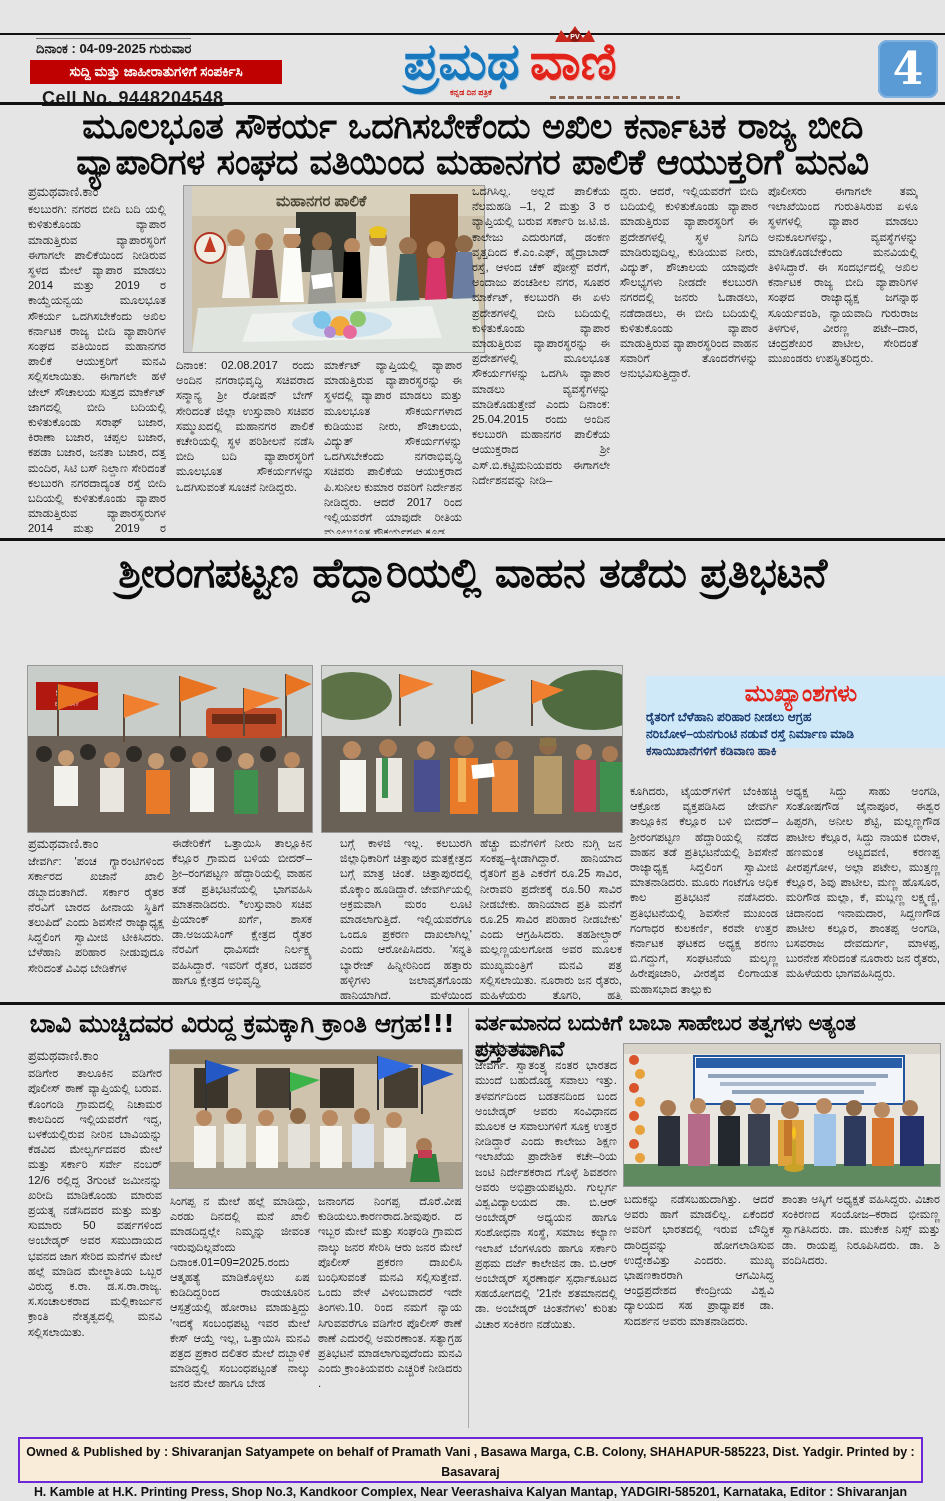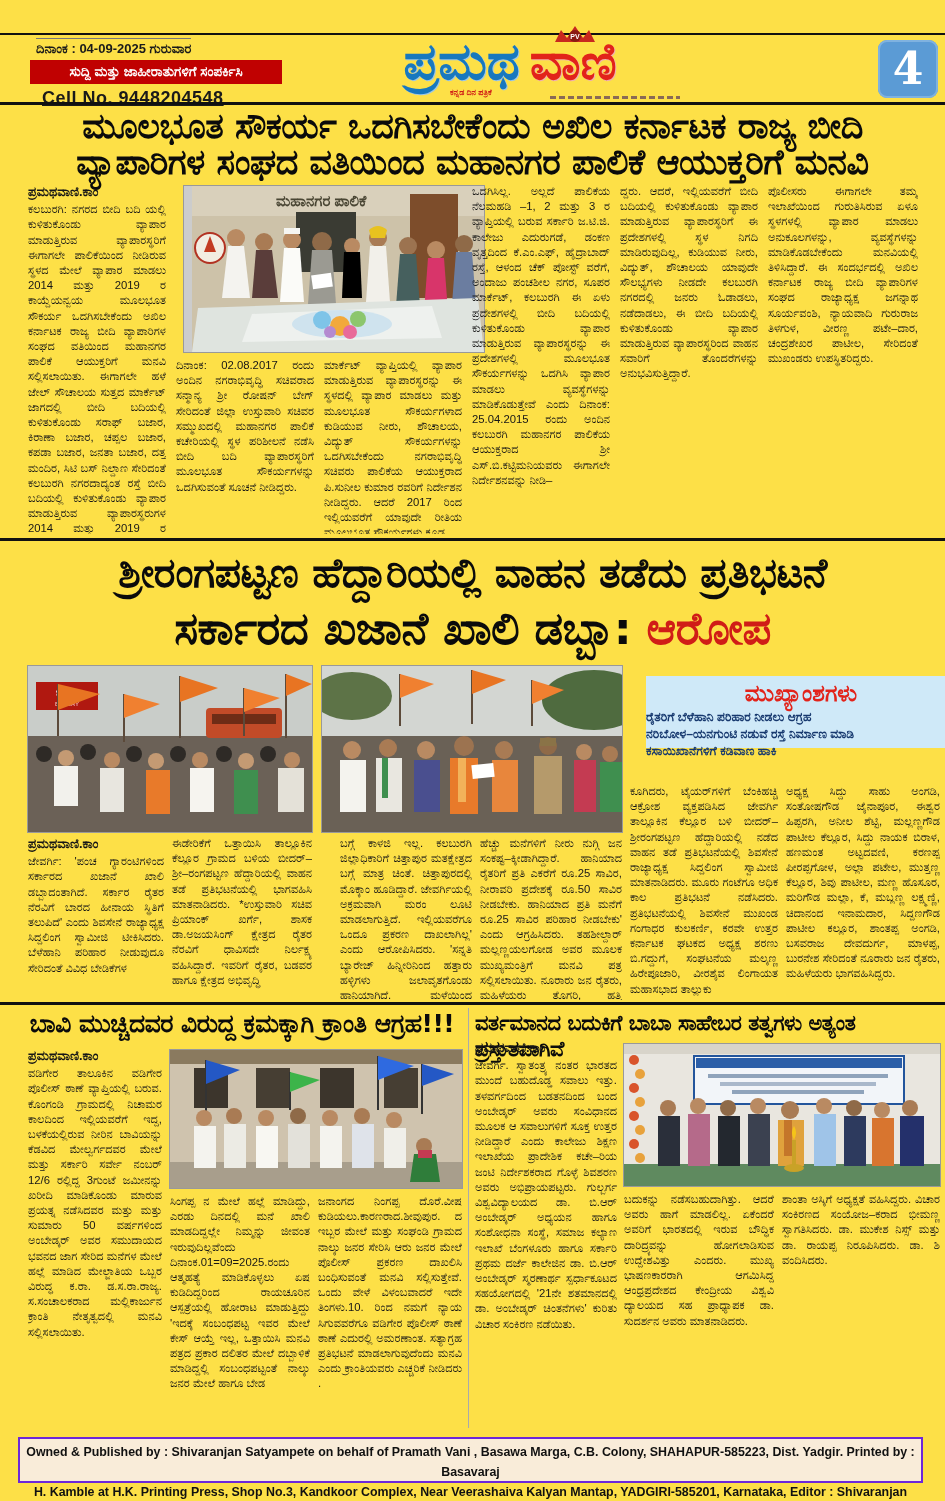--- a/index.html
+++ b/index.html
@@ -1,16 +1,16 @@
 <!DOCTYPE html>
 <html><head>
 <meta charset="utf-8">
 <style>
   html,body{margin:0;padding:0;background:#ffffff;}
-  .page{position:relative;width:945px;height:1501px;background:#fde047;overflow:hidden;
+  .page{position:relative;width:945px;height:1501px;background:#e5e5e5;overflow:hidden;
         font-family:"Liberation Sans",sans-serif;color:#1a1a1a;}
   .rule{position:absolute;background:#111;}
   
   .dateline{position:absolute;left:36px;top:38px;font-size:13px;font-weight:bold;
             border-top:1px solid #777;padding-top:2px;}
   .contact-box{position:absolute;left:30px;top:60px;width:252px;height:24px;background:#c00101;
                color:#fff;font-size:13.5px;font-weight:bold;text-align:center;line-height:24px;}
   .cellno{position:absolute;left:42px;top:88px;font-size:18px;font-weight:800;letter-spacing:.5px;text-decoration:underline;}
   .masthead{position:absolute;left:300px;top:32px;width:420px;height:68px;text-align:center;white-space:nowrap;}
   .mh-w1{font-family:"DejaVu Sans",sans-serif;font-size:51px;font-weight:900;color:#1878be;
@@ -25,21 +25,21 @@
            border-radius:9px;color:#fff;font-family:"DejaVu Serif",serif;font-size:44px;font-weight:bold;
            text-align:center;line-height:58px;box-shadow:inset 0 0 0 2px #7fb2e0;}
   
   .h1line{position:absolute;left:14px;width:917px;text-align:center;font-size:35px;line-height:36px;
           font-weight:900;color:#0b0b0b;font-family:"DejaVu Sans",sans-serif;letter-spacing:-.5px;}
   .h2line{position:absolute;left:14px;width:917px;text-align:center;font-weight:900;color:#0b0b0b;
           font-family:"DejaVu Sans",sans-serif;letter-spacing:-.5px;}
   .red{color:#d01d17;}
   
   .col{position:absolute;font-size:11.3px;line-height:15.2px;text-align:justify;color:#161616;overflow:hidden;}
-  .byline{font-size:12.8px;font-weight:bold;margin-bottom:3px;text-align:left;}
+  .byline{font-size:12.8px;font-weight:normal;margin-bottom:3px;text-align:left;}
   .photo{position:absolute;overflow:hidden;background:#ccc;box-shadow:0 0 0 1px #999;}
   
   .hlbox{position:absolute;left:630px;top:676px;width:310px;height:72px;background:#cfe9f8;margin-left:16px;}
   .hltitle{font-size:23px;font-weight:900;color:#e2231a;text-align:center;margin:4px 0 2px 0;
            font-family:"DejaVu Sans",sans-serif;}
   .hlitem{font-size:12.3px;font-weight:bold;color:#16386e;line-height:17px;}
   .vsep{position:absolute;background:#aaa;width:1px;}
   
   .footer{position:absolute;left:18px;top:1437px;width:905px;height:46px;background:#f9ecd9;
           border:2px solid #6d28d9;text-align:center;font-size:12.4px;font-weight:bold;color:#111;
@@ -135,23 +135,20 @@
   <div class="col" style="left:620px;top:184px;width:138px;height:350px;">
     <span>ದ್ದರು. ಆದರೆ, ಇಲ್ಲಿಯವರೆಗೆ ಬೀದಿ ಬದಿಯಲ್ಲಿ ಕುಳಿತುಕೊಂಡು ವ್ಯಾಪಾರ ಮಾಡುತ್ತಿರುವ ವ್ಯಾಪಾರಸ್ಥರಿಗೆ ಈ ಪ್ರದೇಶಗಳಲ್ಲಿ ಸ್ಥಳ ನಿಗದಿ ಮಾಡಿರುವುದಿಲ್ಲ, ಕುಡಿಯುವ ನೀರು, ವಿದ್ಯುತ್, ಶೌಚಾಲಯ ಯಾವುದೇ ಸೌಲಭ್ಯಗಳು ನೀಡದೇ ಕಲಬುರಗಿ ನಗರದಲ್ಲಿ ಜನರು ಓಡಾಡಲು, ನಡೆದಾಡಲು, ಈ ಬೀದಿ ಬದಿಯಲ್ಲಿ ಕುಳಿತುಕೊಂಡು ವ್ಯಾಪಾರ ಮಾಡುತ್ತಿರುವ ವ್ಯಾಪಾರಸ್ಥರಿಂದ ವಾಹನ ಸವಾರಿಗೆ ತೊಂದರೆಗಳನ್ನು ಅನುಭವಿಸುತ್ತಿದ್ದಾರೆ.</span>
   </div>
   <div class="col" style="left:768px;top:184px;width:150px;height:350px;">
     <span>ಪೊಲೀಸರು ಈಗಾಗಲೇ ತಮ್ಮ ಇಲಾಖೆಯಿಂದ ಗುರುತಿಸಿರುವ ಏಳೂ ಸ್ಥಳಗಳಲ್ಲಿ ವ್ಯಾಪಾರ ಮಾಡಲು ಅನುಕೂಲಗಳನ್ನು, ವ್ಯವಸ್ಥೆಗಳನ್ನು ಮಾಡಿಕೊಡಬೇಕೆಂದು ಮನವಿಯಲ್ಲಿ ತಿಳಿಸಿದ್ದಾರೆ. ಈ ಸಂದರ್ಭದಲ್ಲಿ ಅಖಿಲ ಕರ್ನಾಟಕ ರಾಜ್ಯ ಬೀದಿ ವ್ಯಾಪಾರಿಗಳ ಸಂಘದ ರಾಜ್ಯಾಧ್ಯಕ್ಷ ಜಗನ್ನಾಥ ಸೂರ್ಯವಂಶಿ, ನ್ಯಾಯವಾದಿ ಗುರುರಾಜ ತಿಳಗುಳ, ವೀರಣ್ಣ ಪಟೇ–ದಾರ, ಚಂದ್ರಶೇಖರ ಪಾಟೀಲ, ಸೇರಿದಂತೆ ಮುಖಂಡರು ಉಪಸ್ಥಿತರಿದ್ದರು.</span>
   </div>
 
   <div class="rule" style="left:0;top:538px;width:945px;height:3px;"></div>
 
   <div class="h2line" style="top:548px;font-size:41px;line-height:50px;text-align:center;">ಶ್ರೀರಂಗಪಟ್ಟಣ ಹೆದ್ದಾರಿಯಲ್ಲಿ ವಾಹನ ತಡೆದು ಪ್ರತಿಭಟನೆ</div>
-  <div class="h2line" style="top:602px;font-size:45px;line-height:54px;">
-    <span>ಸರ್ಕಾರದ ಖಜಾನೆ ಖಾಲಿ ಡಬ್ಬಾ: </span><span class="red">ಆರೋಪ</span>
-  </div>
 
   <div class="photo" style="left:28px;top:666px;width:284px;height:166px;">
     <svg width="284" height="166" viewBox="0 0 284 166">
       <rect width="284" height="166" fill="#c9cdc9"></rect>
       <rect y="70" width="284" height="96" fill="#6b6157"></rect>
       <rect x="8" y="16" width="62" height="28" fill="#b01810"></rect>
       <text x="39" y="30" font-size="11" font-weight="bold" fill="#ffffff" text-anchor="middle">ಬೇಕರಿ</text>
       <text x="39" y="40" font-size="6" fill="#f2c9c5" text-anchor="middle">BAKERY</text>
       <rect x="178" y="42" width="76" height="30" rx="4" fill="#c24b28"></rect>
       <rect x="184" y="48" width="64" height="10" fill="#6e2c16"></rect>

